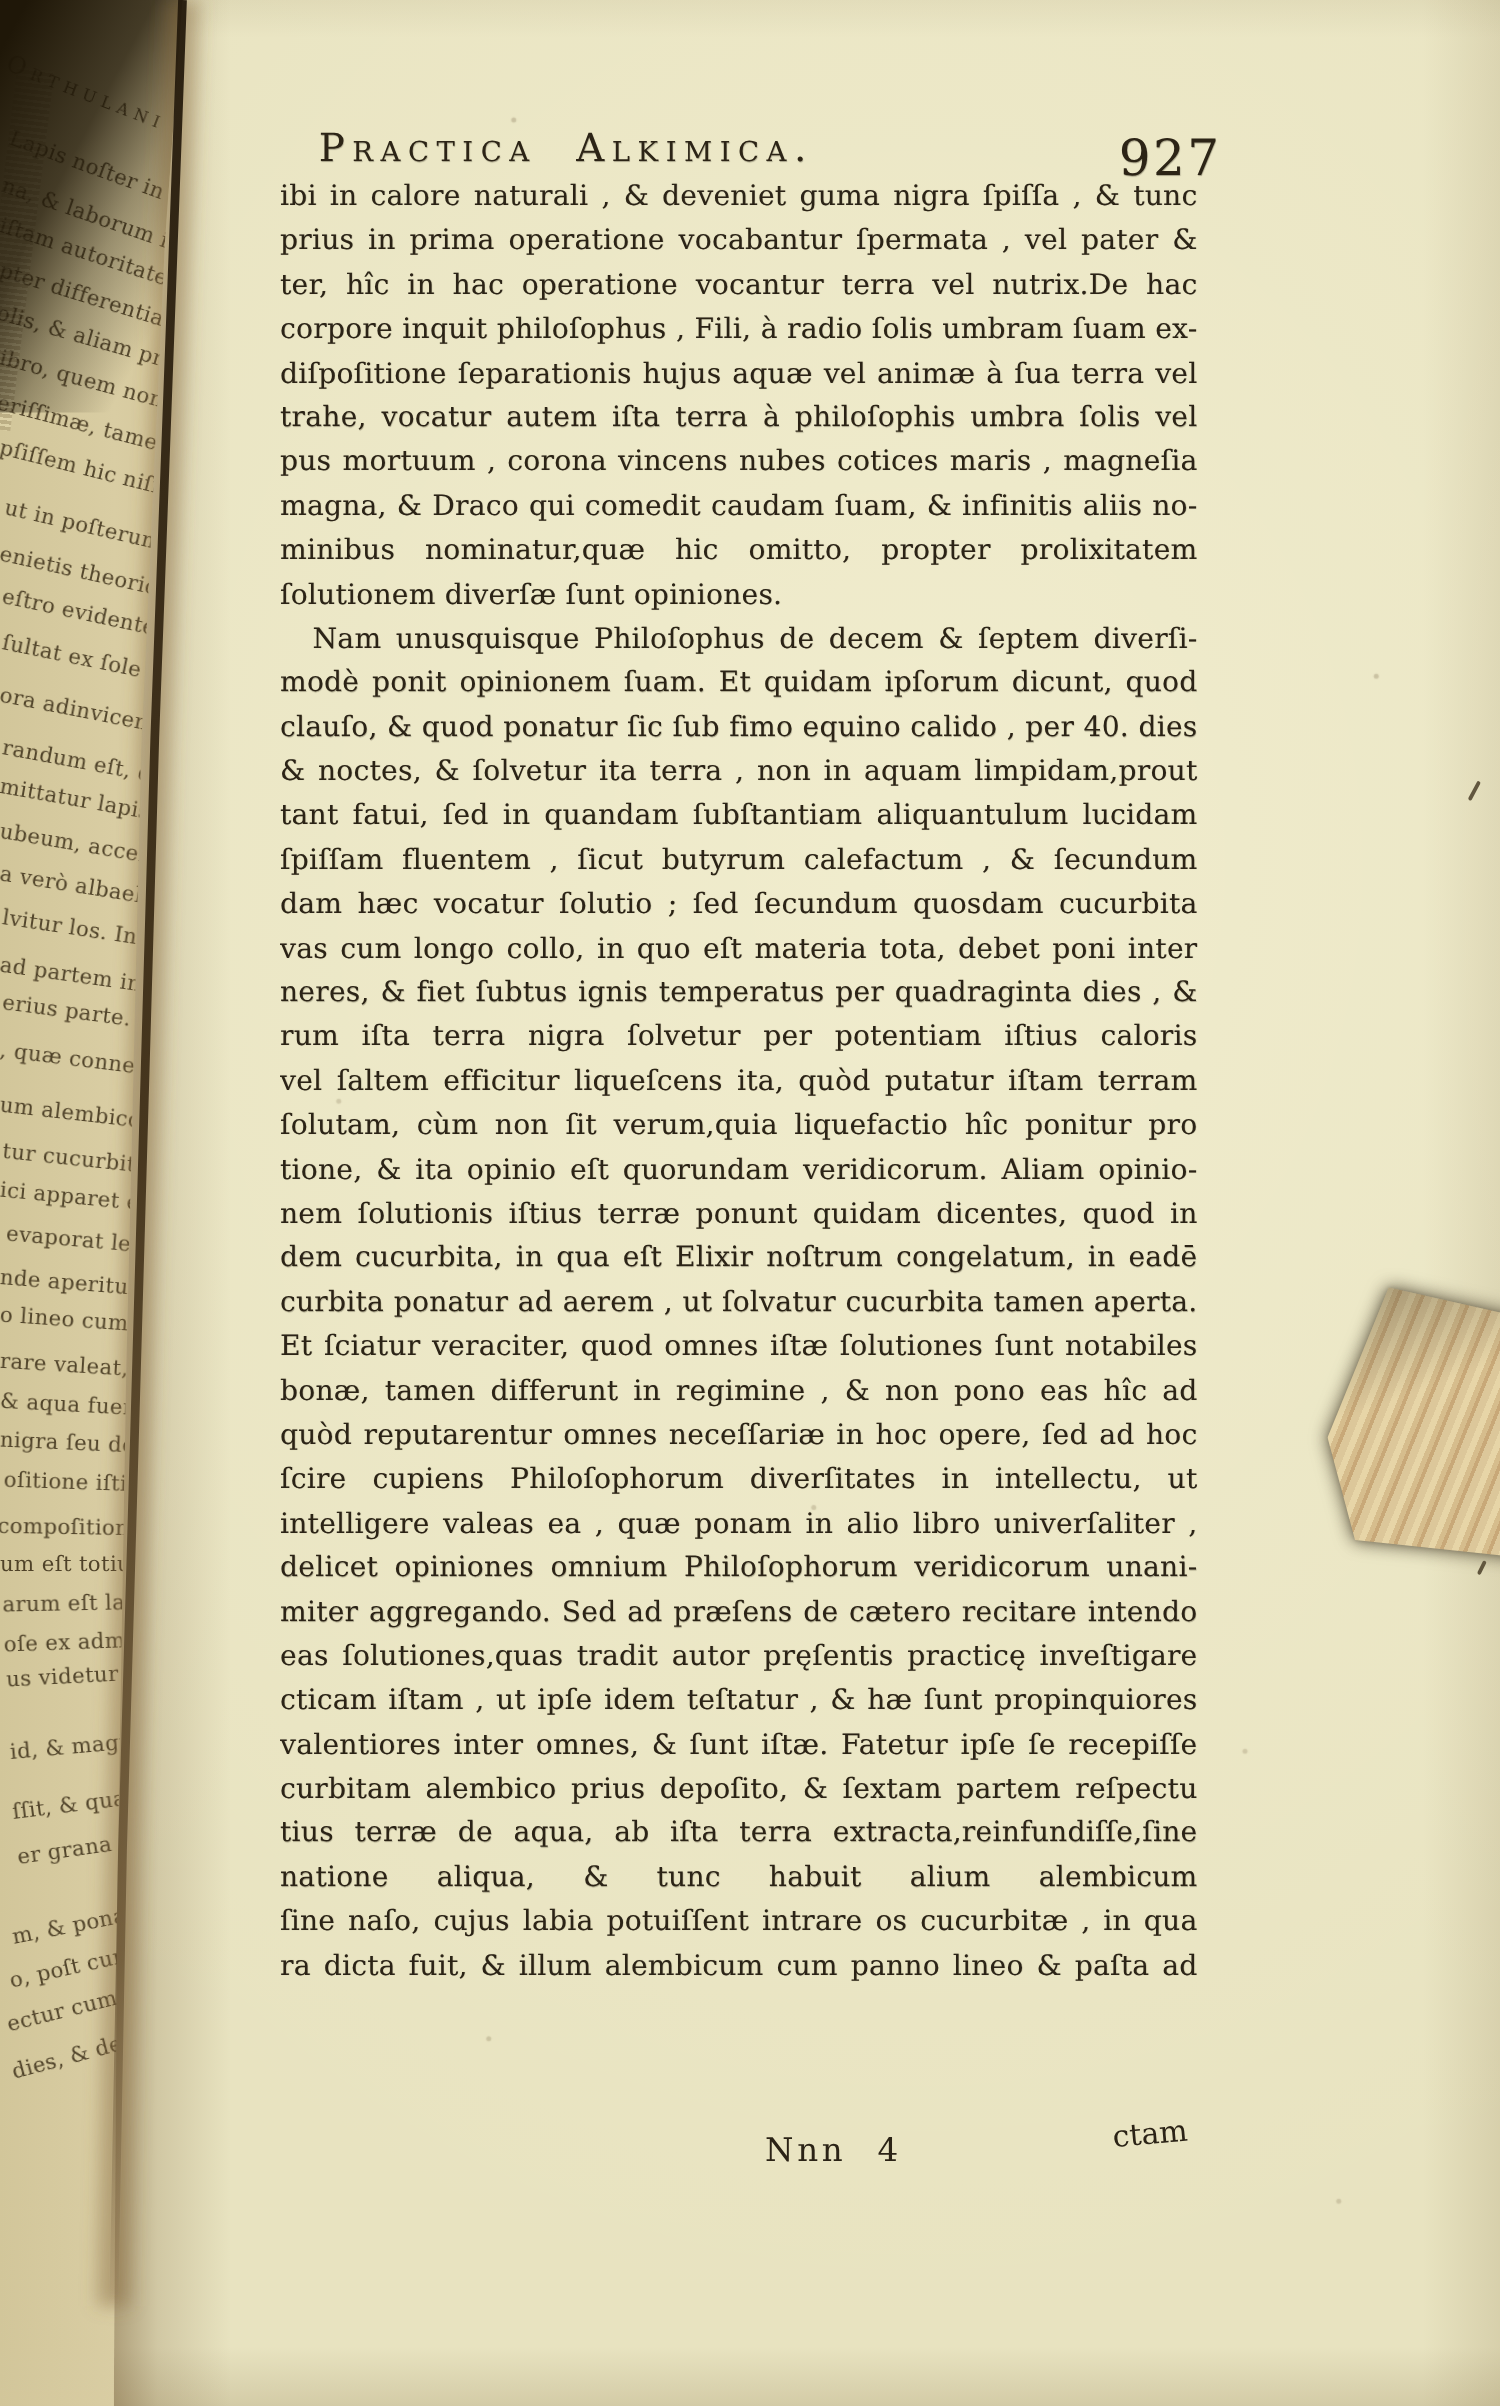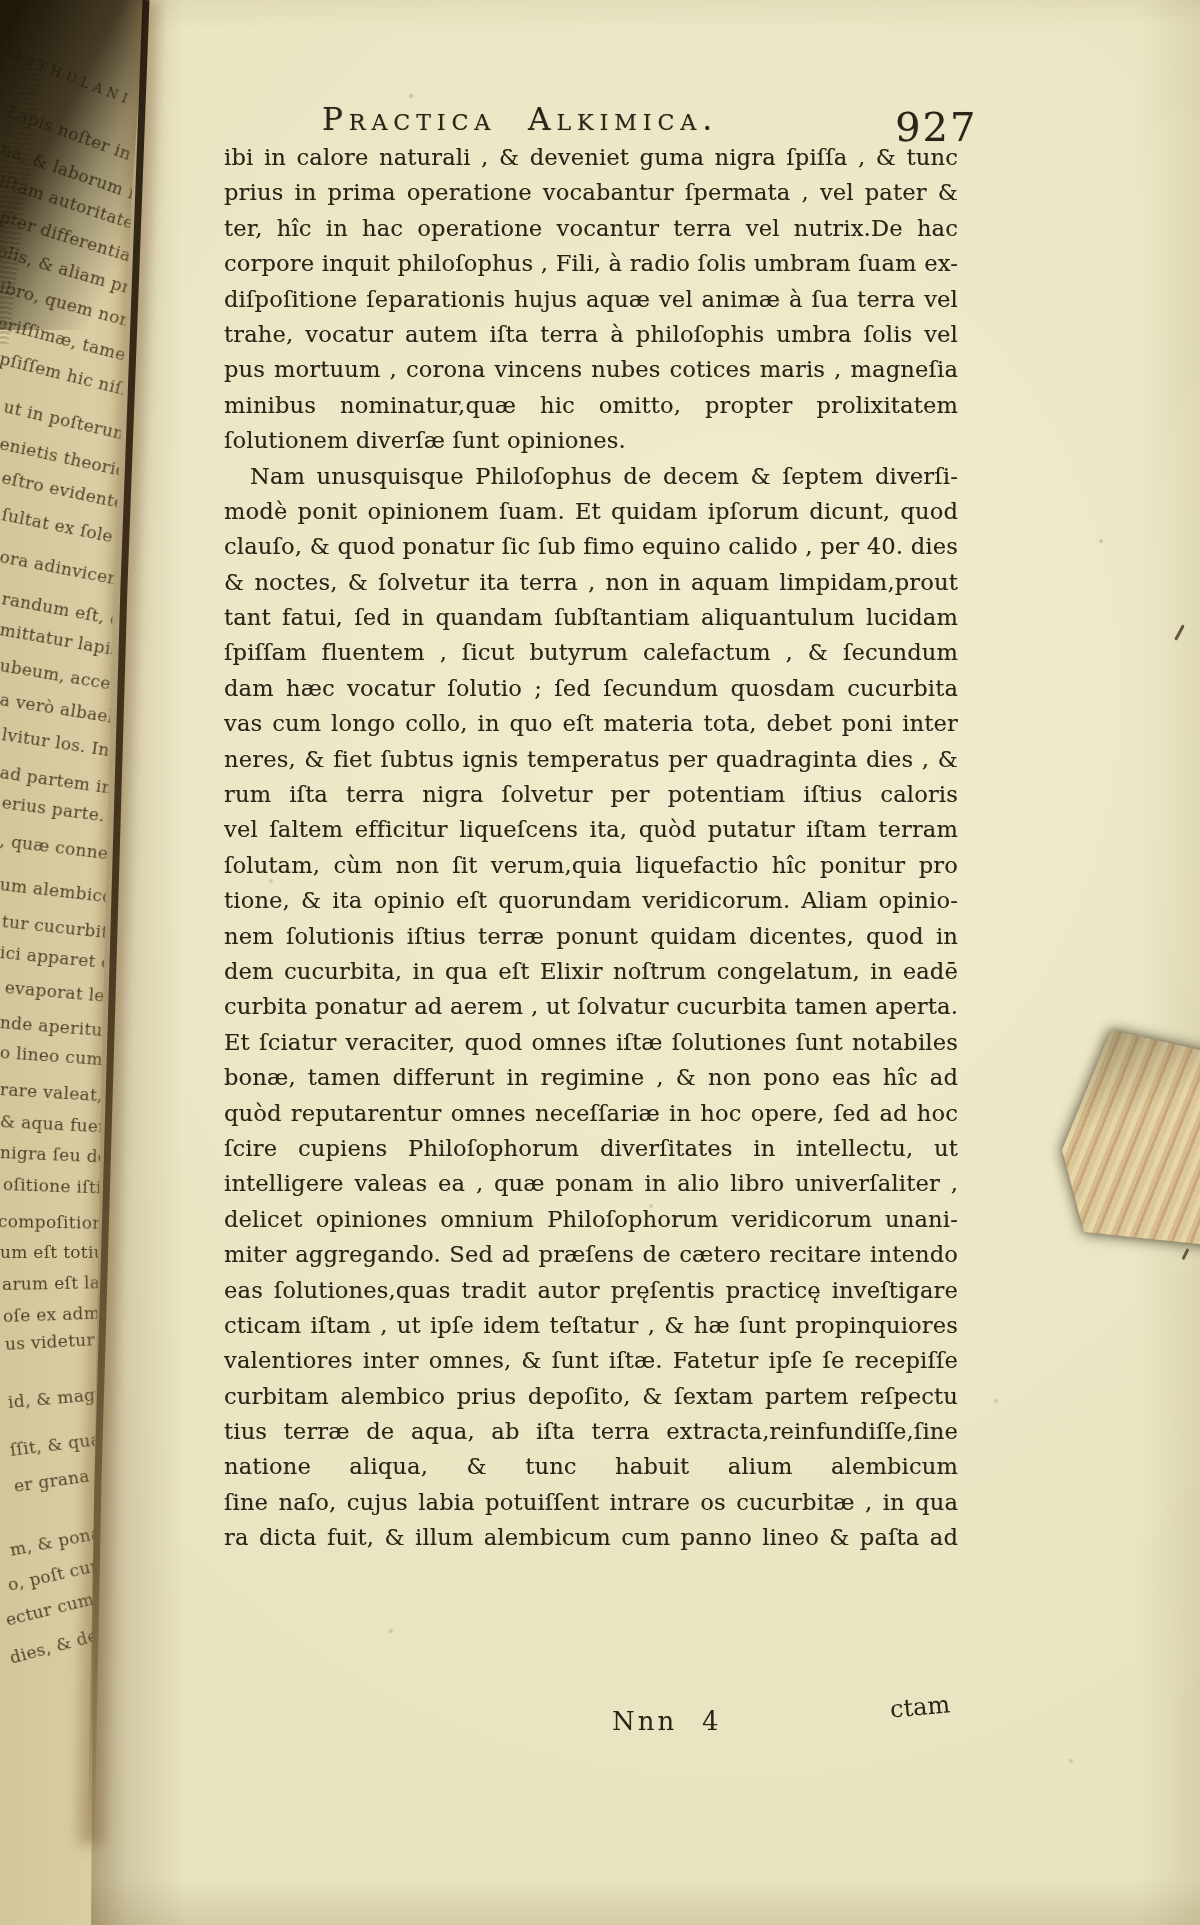--- a/index.html
+++ b/index.html
@@ -38,21 +38,21 @@
       linear-gradient(to right,rgba(116,90,50,.50) 0px,rgba(116,90,50,.20) 36px,transparent 95px),
       linear-gradient(to left,rgba(128,108,64,.16) 0,transparent 62px),
       linear-gradient(to top,rgba(128,108,64,.20) 0,transparent 48px),
       linear-gradient(to bottom,rgba(128,108,64,.10) 0,transparent 30px),
       #e8e3c0;
     clip-path:polygon(56px 0,100% 0,100% 100%,1px 100%,4px 78%,11px 57%,23px 31%,42px 10%);
   }
   .gutter-svg{position:absolute;left:0;top:0;pointer-events:none;}
   
   .running-title{
-    position:absolute;top:101px;left:165px;width:530px;text-align:center;
+    position:absolute;top:101px;left:165px;width:530px;
     font-variant:small-caps;font-size:31px;letter-spacing:6px;word-spacing:16px;
     color:#2c2416;text-shadow:.4px .4px .7px rgba(44,36,22,.35);
   }
   .page-number{
     position:absolute;top:104px;left:805px;font-size:40px;color:#2c2416;
     letter-spacing:2px;text-shadow:.4px .4px .7px rgba(44,36,22,.35);
   }
   
   .text-block{
     position:absolute;top:140px;left:134px;width:734px;
@@ -168,20 +168,21 @@
     <div class="page-number">927</div>
 
     <div class="text-block" id="text-block">
         <div class="line">ibi in calore naturali , &amp; deveniet guma nigra ſpiſſa , &amp; tunc quæ</div>
         <div class="line">prius in prima operatione vocabantur ſpermata , vel pater &amp; ma-</div>
         <div class="line">ter, hîc in hac operatione vocantur terra vel nutrix.De hac autem</div>
         <div class="line">corpore inquit philoſophus , Fili, à radio ſolis umbram ſuam ex-</div>
         <div class="line">diſpoſitione ſeparationis hujus aquæ vel animæ à ſua terra vel</div>
         <div class="line">trahe, vocatur autem iſta terra à philoſophis umbra ſolis vel cor-</div>
         <div class="line">pus mortuum , corona vincens nubes cotices maris , magneſia</div>
+        <div class="line">magna, &amp; Draco qui comedit caudam ſuam, &amp; infinitis aliis no-</div>
         <div class="line">minibus nominatur,quæ hic omitto, propter prolixitatem ſermo-</div>
         <div class="line short">ſolutionem diverſæ ſunt opiniones.</div>
         <div class="line indent">Nam unusquisque Philoſophus de decem &amp; ſeptem diverſi-</div>
         <div class="line">modè ponit opinionem ſuam.  Et quidam ipſorum dicunt, quod</div>
         <div class="line">clauſo, &amp; quod ponatur ſic ſub fimo equino calido , per 40. dies</div>
         <div class="line">&amp; noctes, &amp; ſolvetur ita terra , non in aquam limpidam,prout pu-</div>
         <div class="line">tant fatui, ſed in quandam ſubſtantiam aliquantulum lucidam &amp;</div>
         <div class="line">ſpiſſam fluentem , ſicut butyrum calefactum , &amp; ſecundum quos-</div>
         <div class="line">dam hæc vocatur ſolutio ; ſed ſecundum quosdam cucurbita vel</div>
         <div class="line">vas cum longo collo, in quo eſt materia tota, debet poni inter ci-</div>

